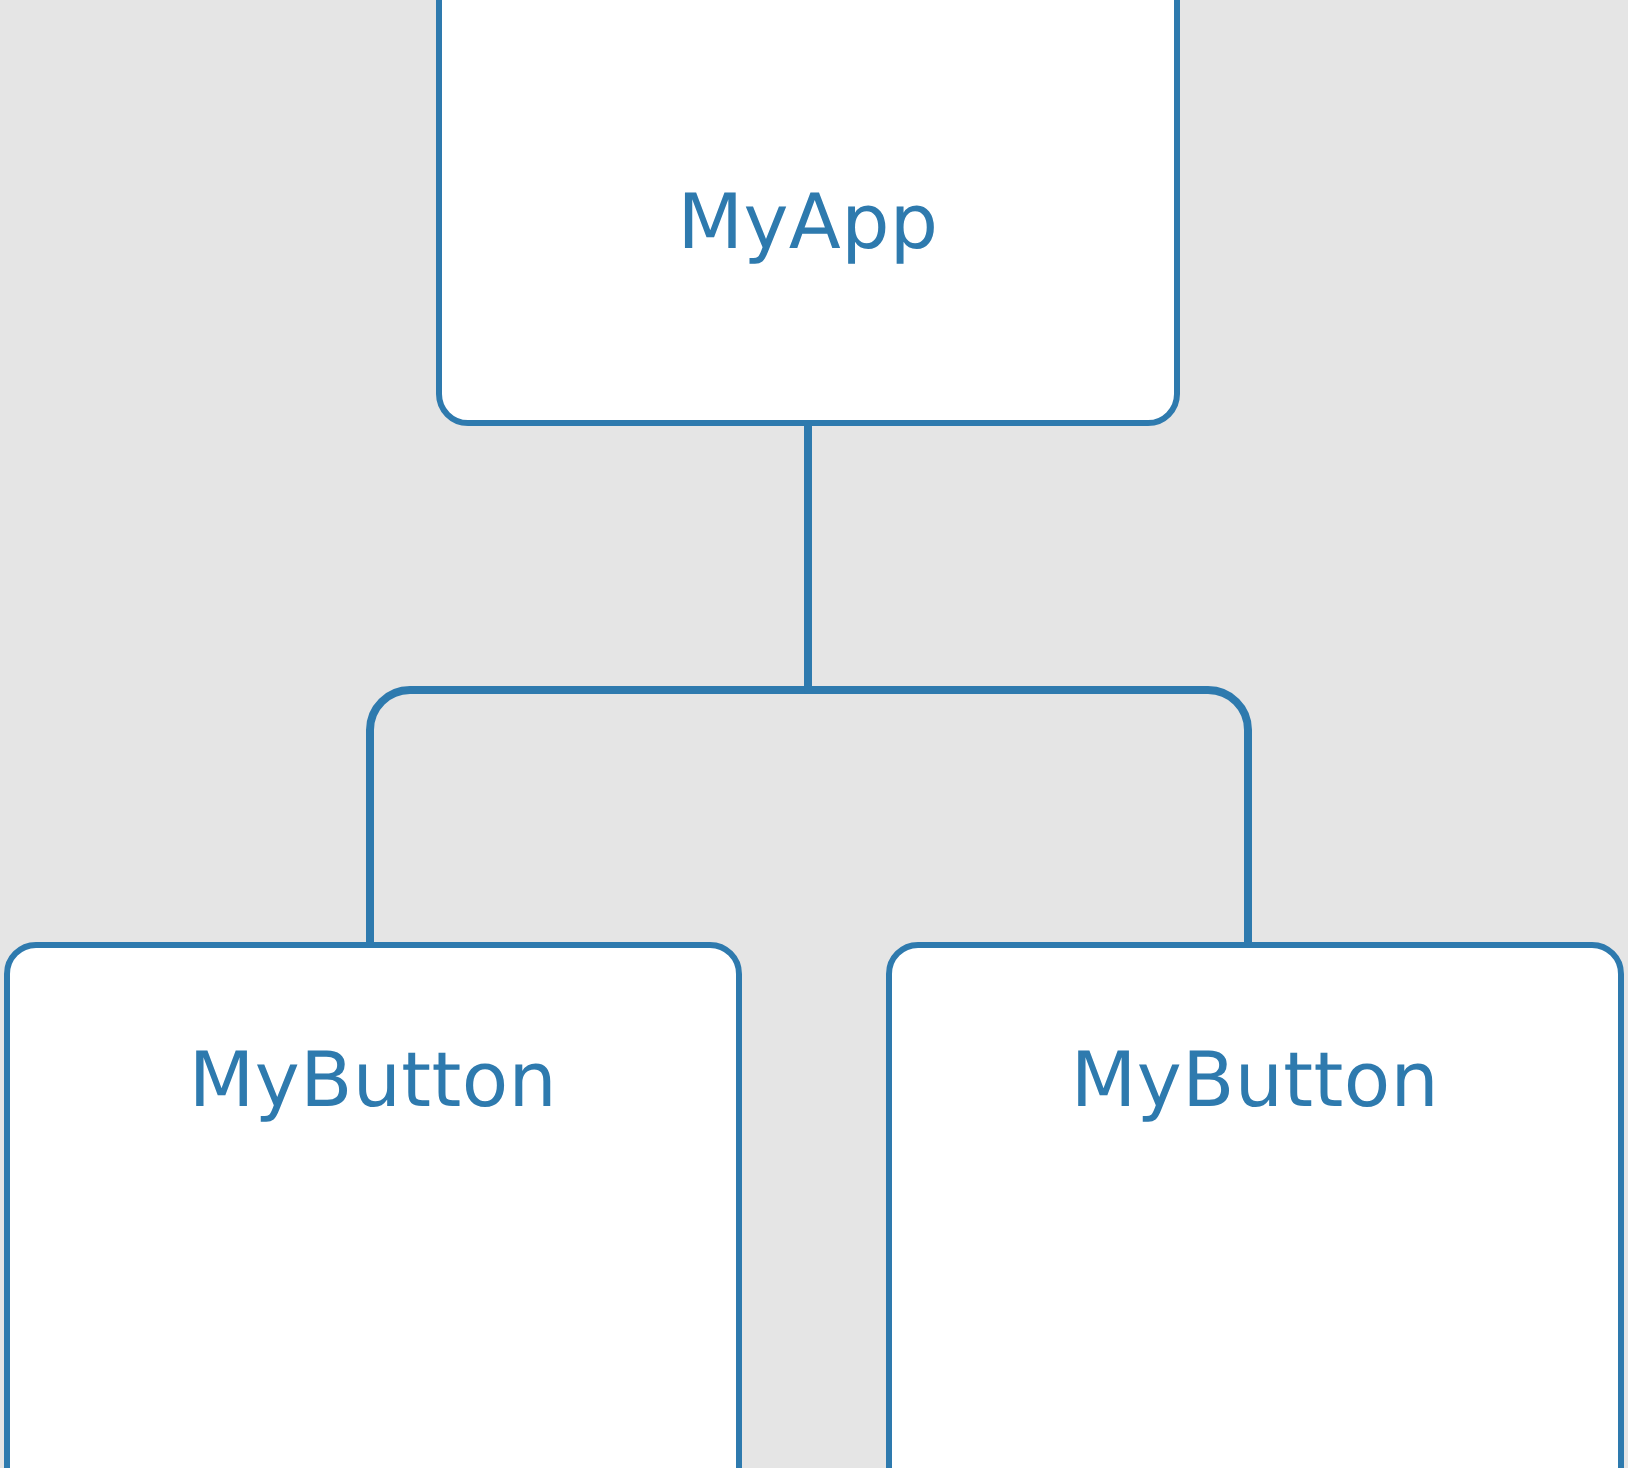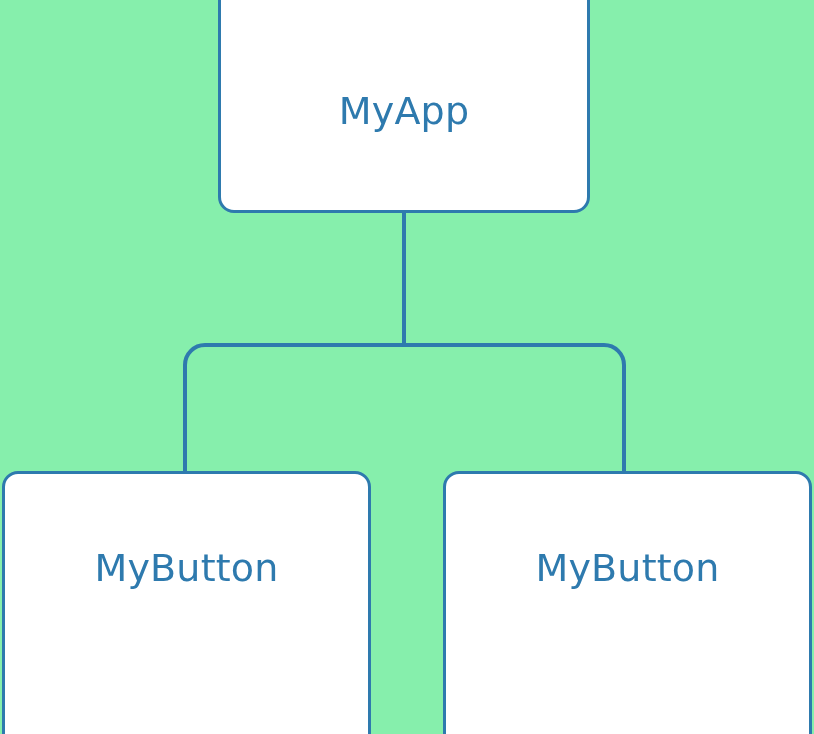--- a/index.html
+++ b/index.html
@@ -10,21 +10,21 @@
   body {
     width: 814px;
     height: 734px;
     overflow: hidden;
     font-family: "DejaVu Sans", "Liberation Sans", sans-serif;
   }
   #stage {
     position: relative;
     width: 814px;
     height: 734px;
-    background: #86efac;
+    background: #e5e5e5;
     overflow: hidden;
   }
   #connectors {
     position: absolute;
     left: 0;
     top: 0;
     width: 814px;
     height: 734px;
   }
 
@@ -68,21 +68,20 @@
   }
   #card-child-1 {
     left: 443px;
     top: 471px;
     width: 369px;
     height: 290px;
   }
   .child-card .card-title {
     top: 513px;
     font-size: 38px;
-    margin-top: 28px;
   }
   #card-child-0 .card-title { top: 44px; }
   #card-child-1 .card-title { top: 44px; }
 
   
   .pill-wrap {
     position: absolute;
   }
   .pill-wrap svg { display: block; }
 

